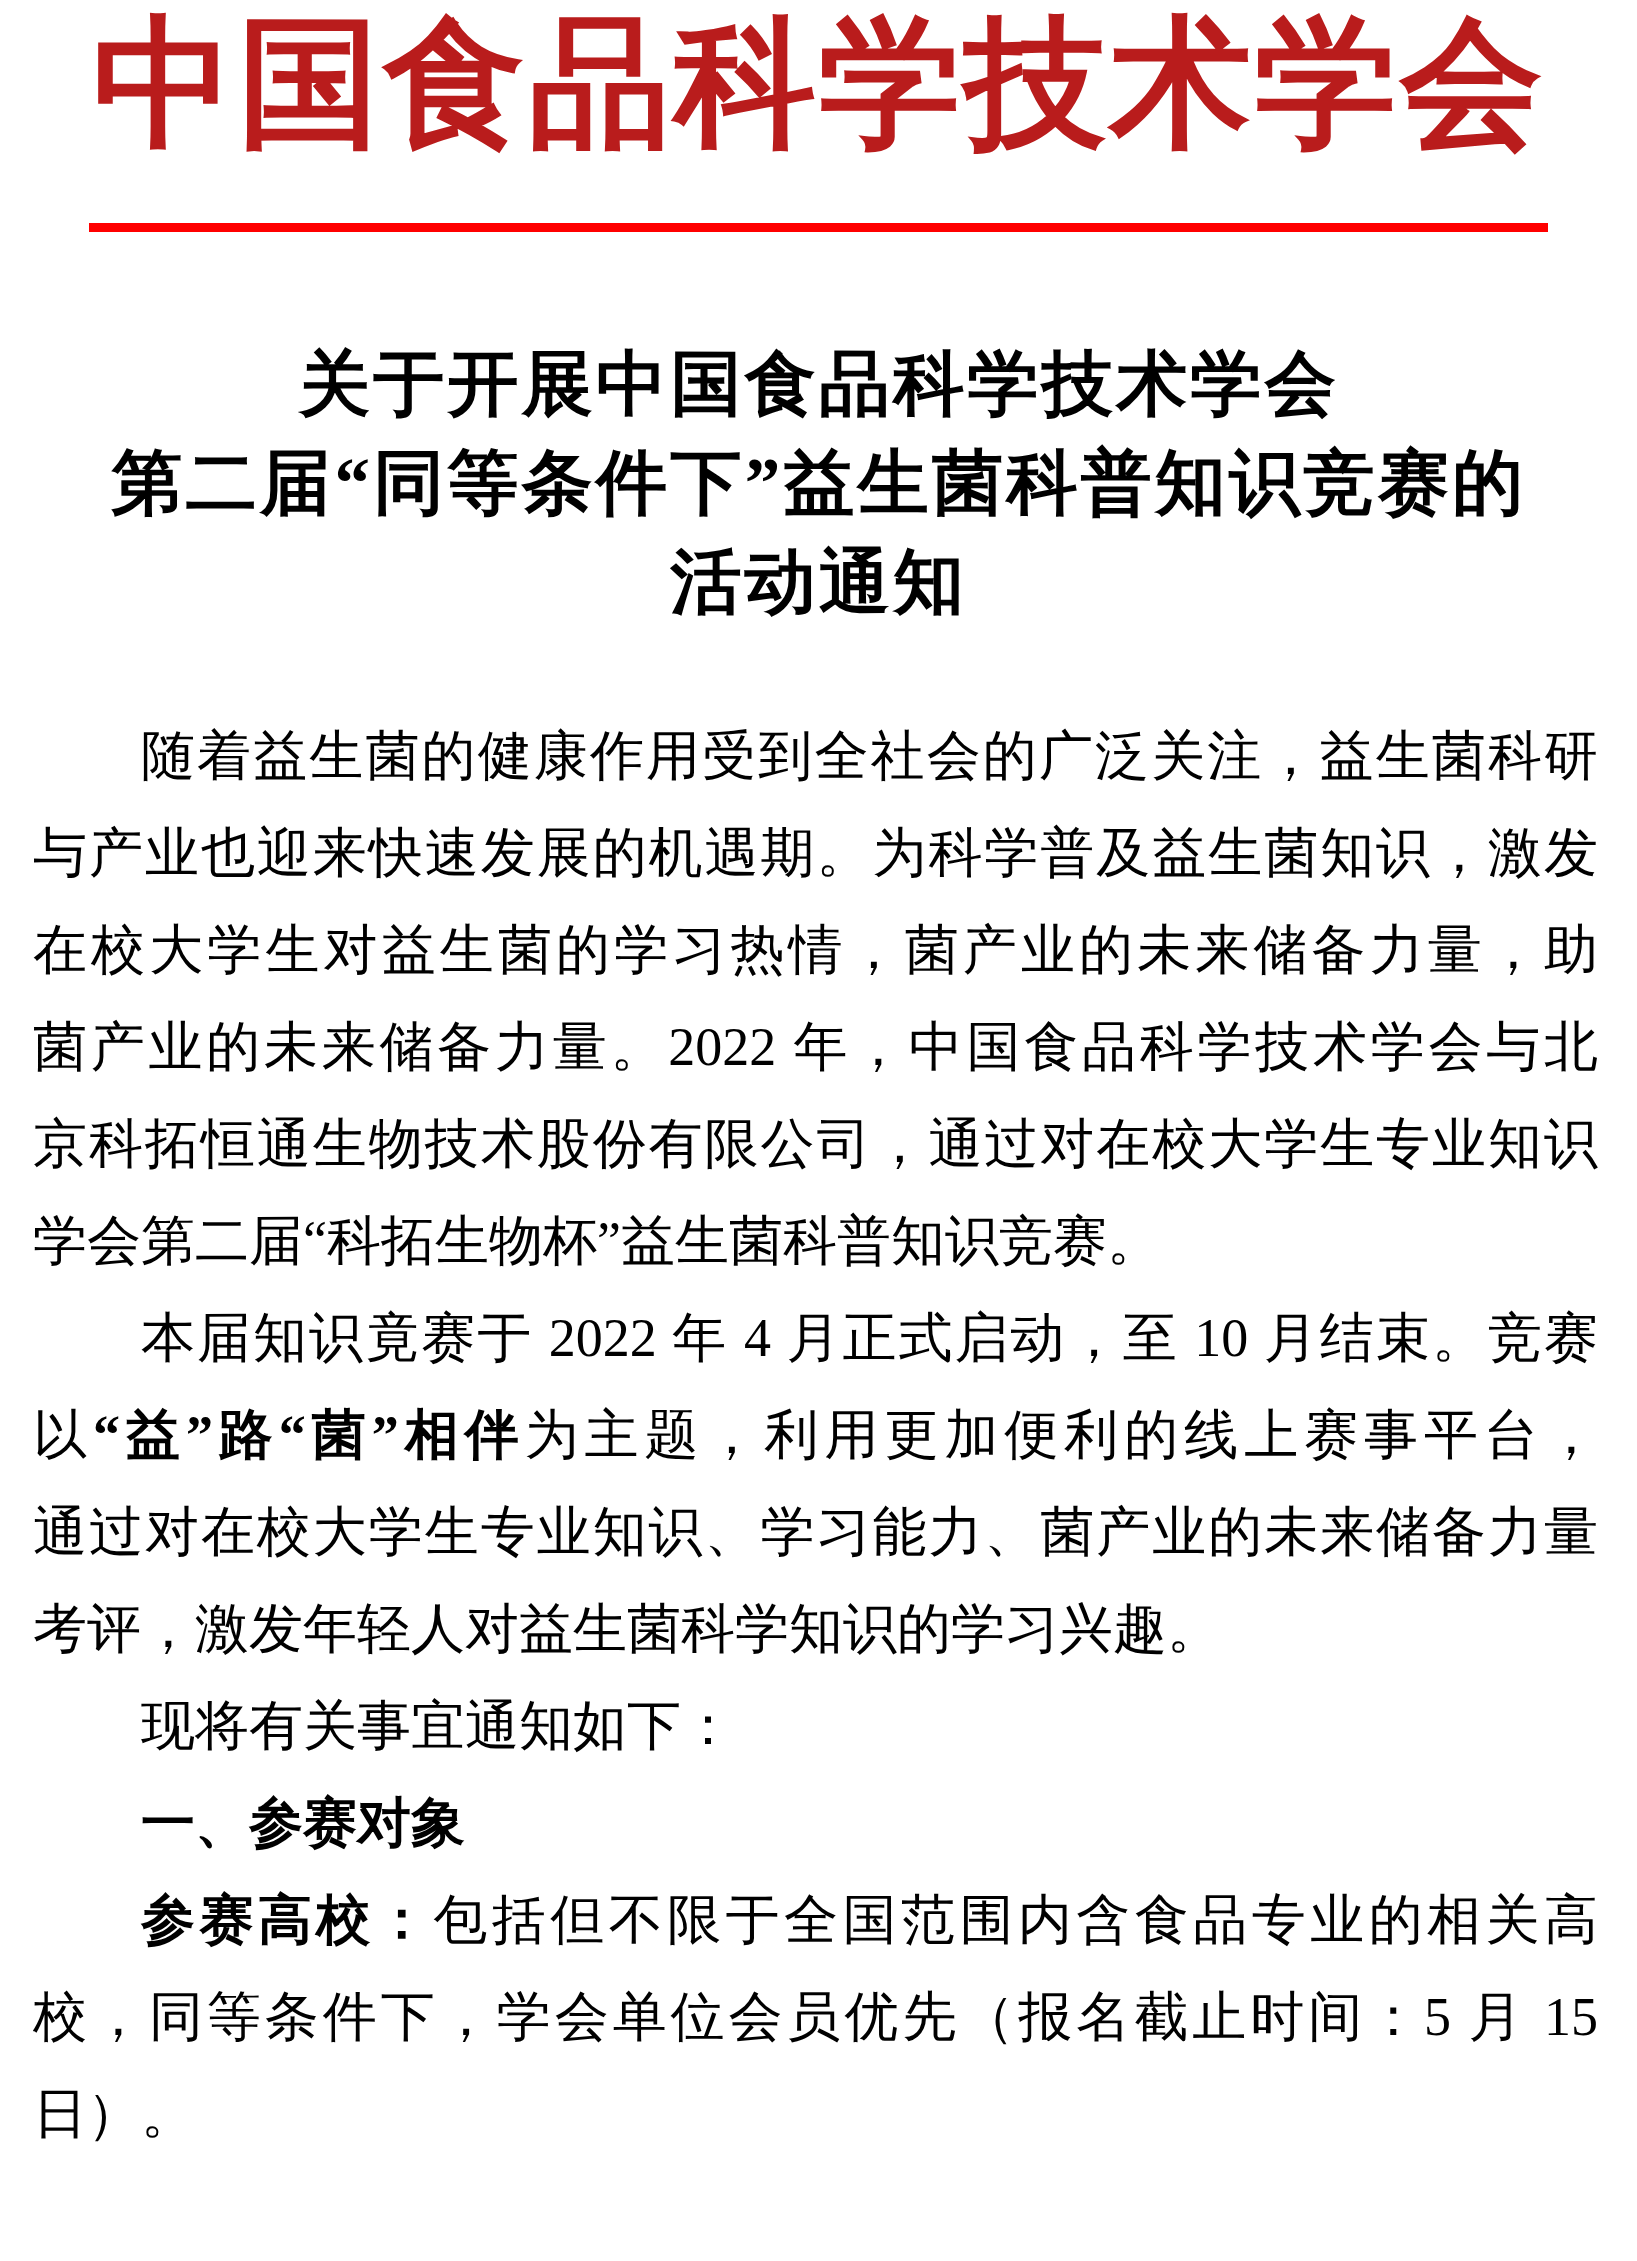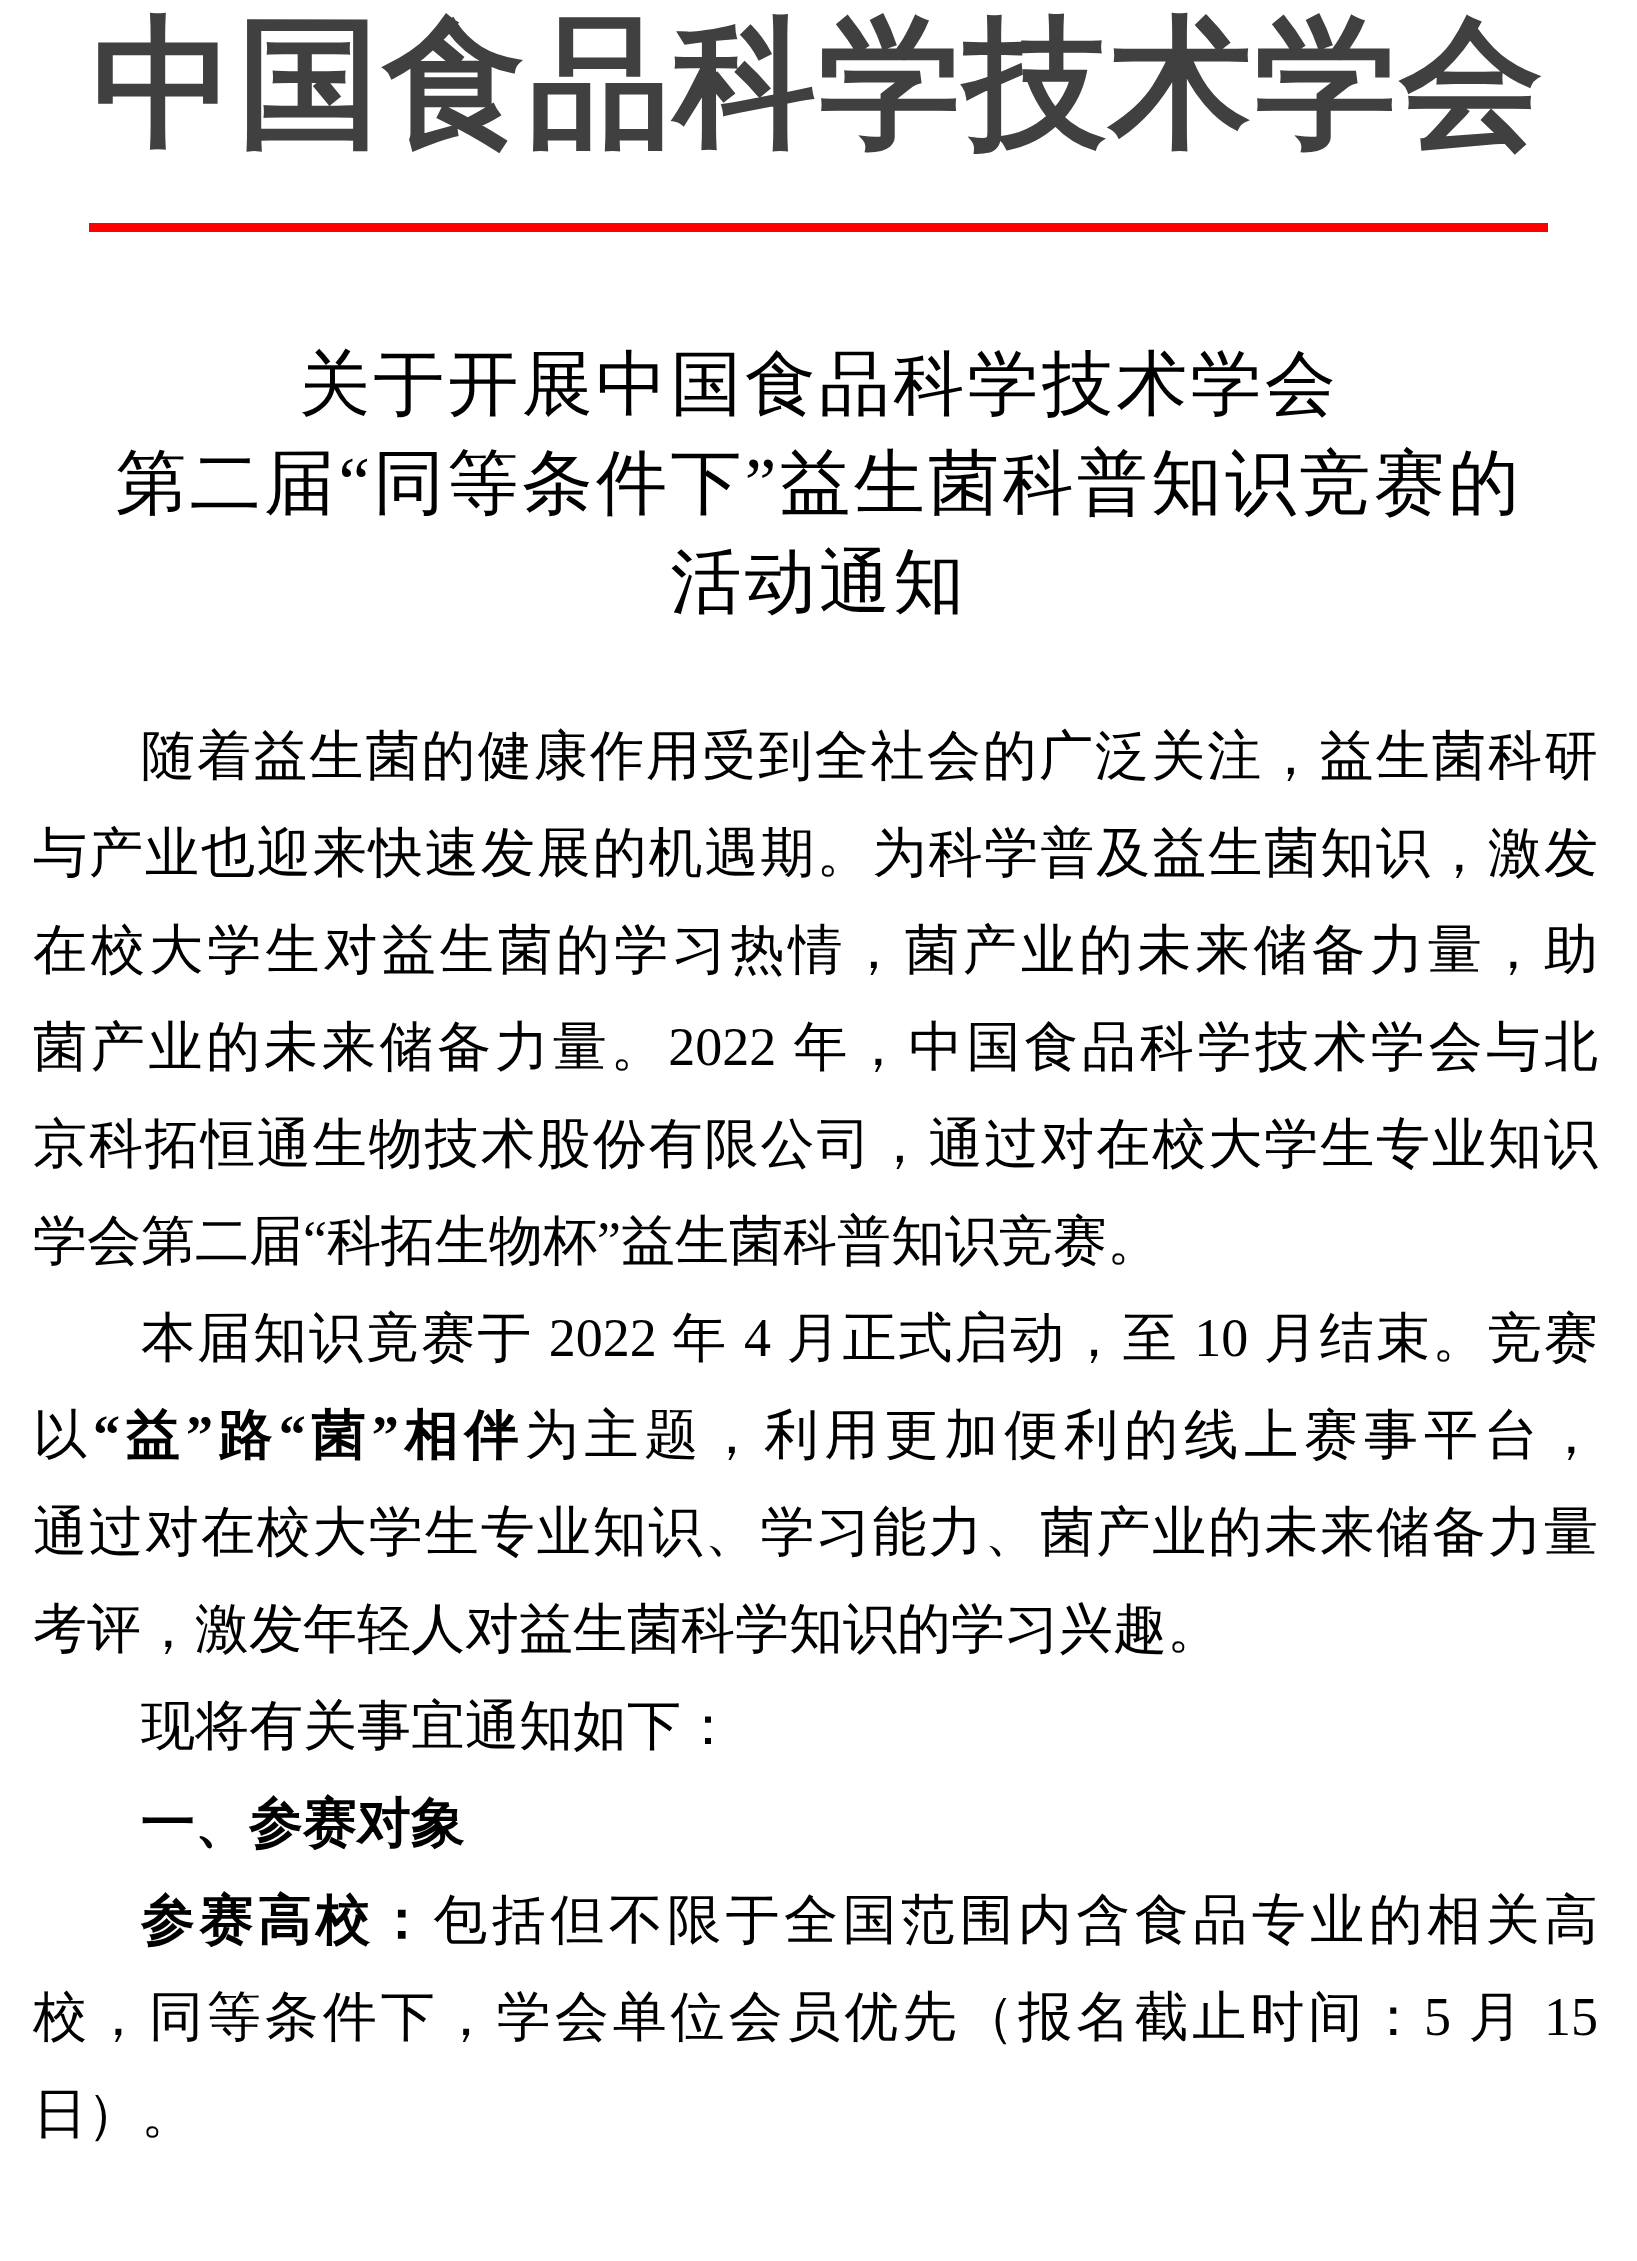--- a/index.html
+++ b/index.html
@@ -36,21 +36,21 @@
   }
   
   .doc-title {
     position: absolute;
     top: 335px;
     left: 0;
     width: 100%;
     text-align: center;
     font-size: 71px;
     line-height: 99px;
-    font-weight: normal;
+    font-weight: bold;
     letter-spacing: 3.3px;
   }
   
   .doc-body {
     position: absolute;
     top: 708px;
     left: 33px;
     width: 1565px;
     font-size: 54px;
     line-height: 97px;
@@ -65,21 +65,21 @@
     text-align: left;
     text-align-last: left;
   }
   .line.indent { padding-left: 108px; }
   .b { font-weight: bold; }
 </style>
 </head>
 <body>
 
 <div class="page">
-  <div class="org-name" style="color: #404040;">中国食品科学技术学会</div>
+  <div class="org-name" style="color: #b91c1c;">中国食品科学技术学会</div>
   <div class="divider" style="background: rgb(255, 0, 0);"></div>
   <div class="doc-title">
       <div>关于开展中国食品科学技术学会</div>
       <div>第二届“同等条件下”益生菌科普知识竞赛的</div>
       <div>活动通知</div>
     </div>
   <div class="doc-body">
       <div class="line indent"><span>随着益生菌的健康作用受到全社会的广泛关注，益生菌科研</span></div>
       <div class="line"><span>与产业也迎来快速发展的机遇期。为科学普及益生菌知识，激发</span></div>
       <div class="line"><span>在校大学生对益生菌的学习热情，菌产业的未来储备力量，助</span></div>

